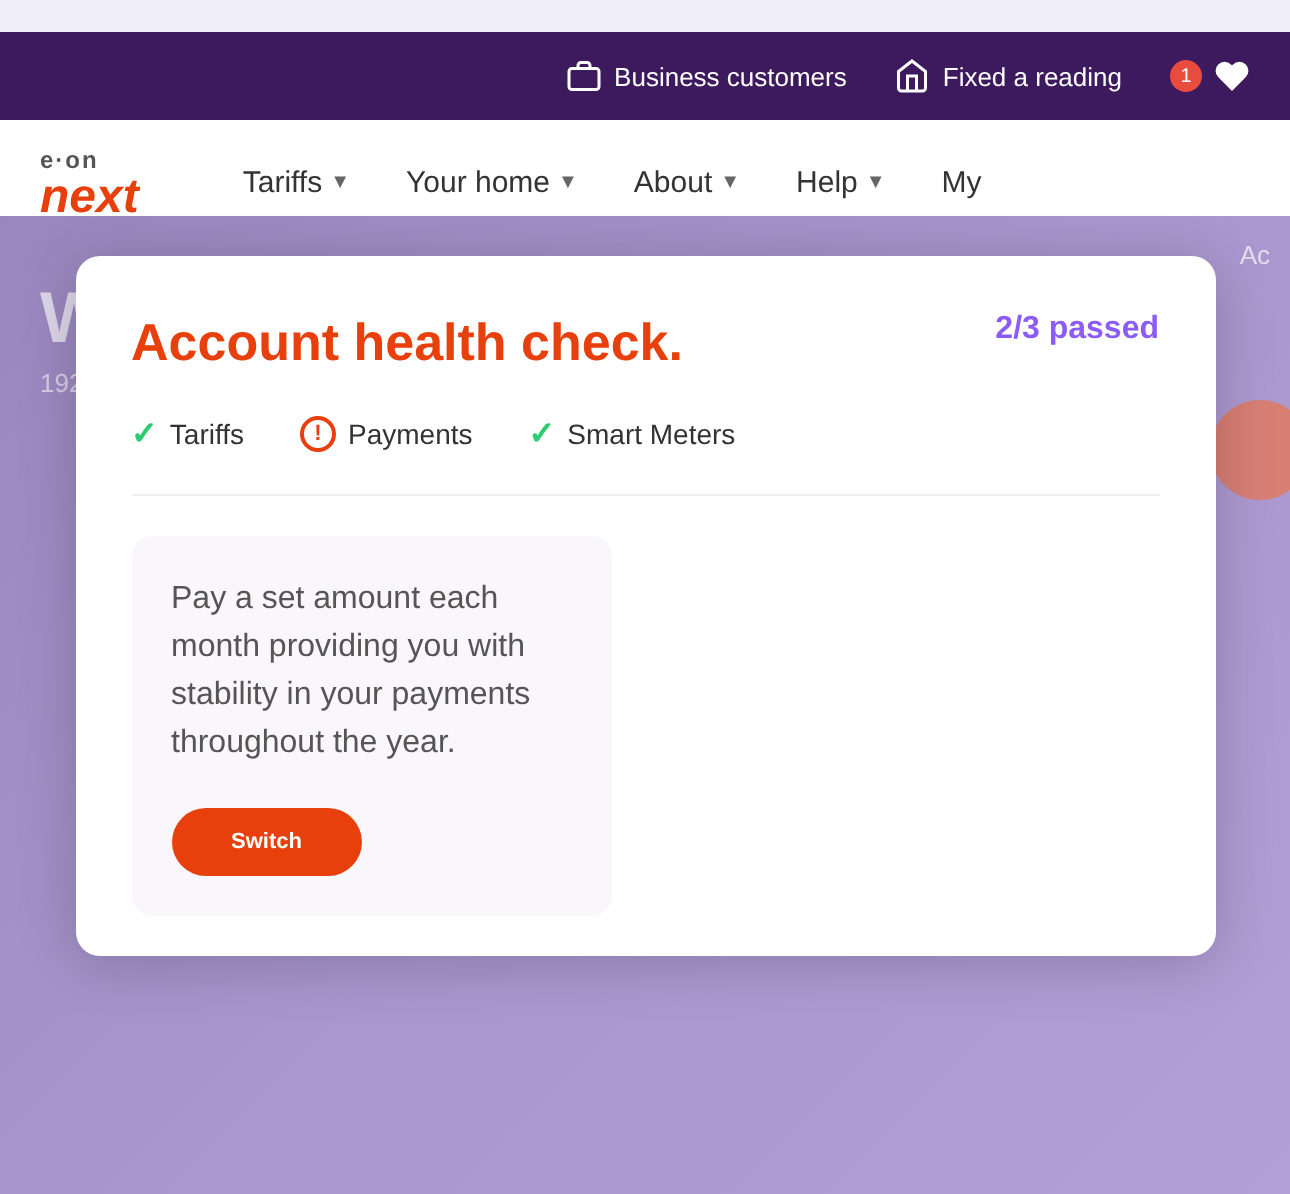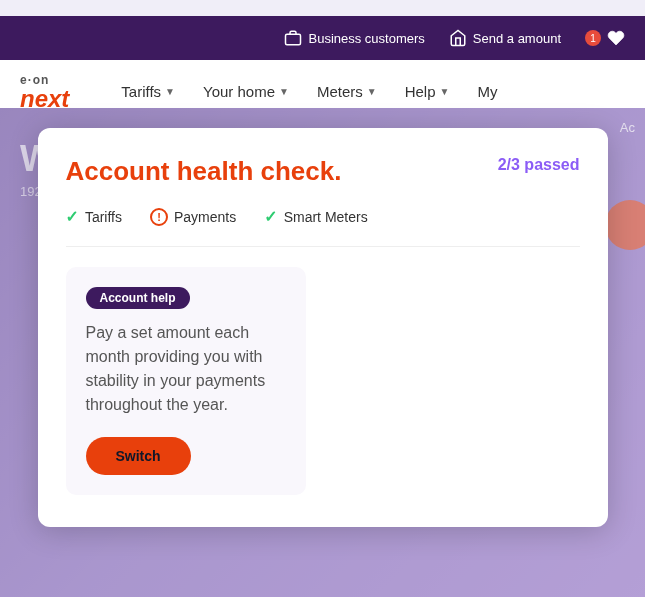--- a/index.html
+++ b/index.html
@@ -146,21 +146,21 @@
       display: flex;
       justify-content: center;
       align-items: flex-start;
       padding-top: 20px;
     }
 
     .modal {
       background: white;
       border-radius: 12px;
       width: 570px;
-      padding: 28px 28px 32px 28px;
+      padding: 28px 28px 20px 28px;
       box-shadow: 0 4px 30px rgba(0,0,0,0.2);
     }
 
     .modal-header {
       display: flex;
       justify-content: space-between;
       align-items: flex-start;
       margin-bottom: 20px;
     }
 
@@ -245,25 +245,25 @@
 
     .card-desc {
       font-size: 16px;
       color: #555;
       line-height: 1.5;
       margin-bottom: 20px;
     }
 
     .card-button {
       background: #e8400c;
-      color: #0f172a;
+      color: #ffffff;
       border: none;
       border-radius: 25px;
       padding: 11px 30px;
-      font-size: 14px;
+      font-size: 11px;
       font-weight: 700;
       cursor: pointer;
     }
 
     
     .orange-circle {
       position: absolute;
       right: -10px;
       top: 200px;
       width: 50px;
@@ -292,21 +292,21 @@
       <rect x="2" y="7" width="20" height="14" rx="2"></rect>
       <path d="M16 7V5a2 2 0 0 0-2-2h-4a2 2 0 0 0-2 2v2"></path>
     </svg>
     <span>Business customers</span>
   </div>
   <div class="top-bar-item">
     <svg class="top-bar-icon" viewBox="0 0 24 24" fill="none" stroke="white" stroke-width="2">
       <path d="M3 9l9-7 9 7v11a2 2 0 0 1-2 2H5a2 2 0 0 1-2-2z"></path>
       <polyline points="9 22 9 12 15 12 15 22"></polyline>
     </svg>
-    <span>Send a amount</span>
+    <span>Fixed a reading</span>
   </div>
   <div class="top-bar-item">
     <div class="notification-badge">
       <span>1</span>
     </div>
     <svg class="top-bar-icon" viewBox="0 0 24 24" fill="white" stroke="white" stroke-width="1">
       <path d="M20.84 4.61a5.5 5.5 0 0 0-7.78 0L12 5.67l-1.06-1.06a5.5 5.5 0 0 0-7.78 7.78l1.06 1.06L12 21.23l7.78-7.78 1.06-1.06a5.5 5.5 0 0 0 0-7.78z"></path>
     </svg>
   </div>
 </div>
@@ -319,21 +319,21 @@
   <div class="nav-items">
     <div class="nav-item">
       <span>Tariffs</span>
       <span class="nav-chevron">▼</span>
     </div>
     <div class="nav-item">
       <span>Your home</span>
       <span class="nav-chevron">▼</span>
     </div>
     <div class="nav-item">
-      <span>Meters</span>
+      <span>About</span>
       <span class="nav-chevron">▼</span>
     </div>
     <div class="nav-item">
       <span>Help</span>
       <span class="nav-chevron">▼</span>
     </div>
     <div class="nav-item nav-my">
       <span>My</span>
     </div>
   </div>
@@ -377,18 +377,17 @@
       </div>
       <div class="check-item">
         <span class="check-icon-pass">✓</span>
         <span>Smart Meters</span>
       </div>
     </div>
 
     <div class="modal-divider"></div>
 
     <div class="card">
-      <div class="card-badge">Account help</div>
       <div class="card-desc">Pay a set amount each month providing you with stability in your payments throughout the year.</div>
       <button class="card-button">Switch</button>
     </div>
   </div>
 </div>
 
 </body></html>

